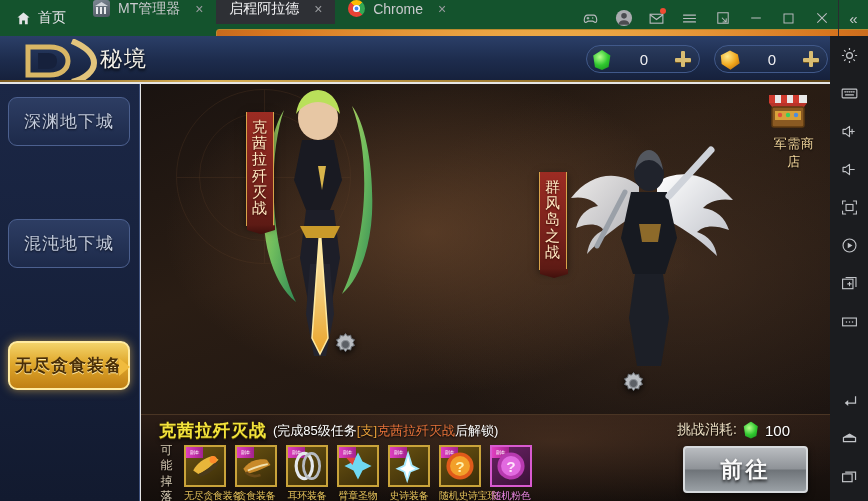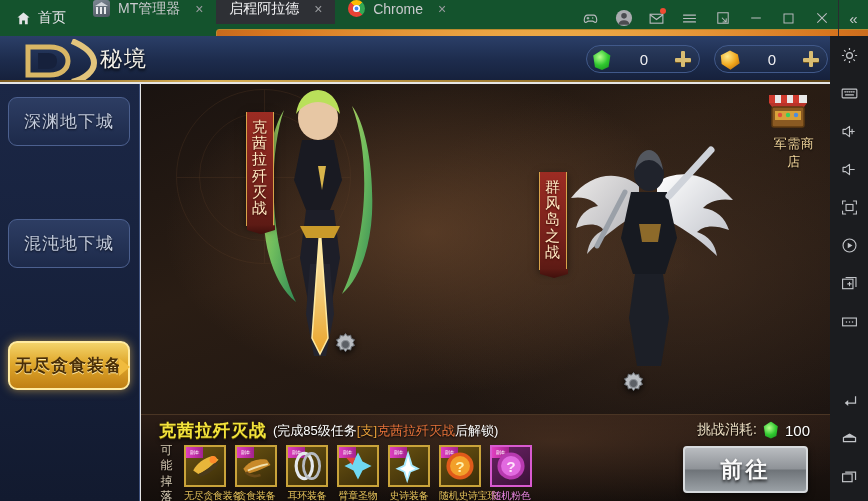--- a/index.html
+++ b/index.html
@@ -159,21 +159,21 @@
   .ibox{ width:42px; height:42px; position:relative; border:2px solid #c9a33a;
          background:linear-gradient(150deg,#6a5312,#3a2c08); overflow:hidden; }
   .ibox.pink{ border-color:#d85ad0; background:linear-gradient(150deg,#6a2265,#3b1238); }
   .ibox .corner{ position:absolute; left:0; top:0; width:17px; height:11px;
          background:linear-gradient(90deg,#e040c0,#a3238e); font-size:5px; color:#fff;
          text-align:center; line-height:11px; letter-spacing:-.5px; }
   .iname{ font-size:10px; color:#e8c45c; margin-top:2px; white-space:nowrap;
           text-shadow:0 1px 2px #000; letter-spacing:-.3px; }
   .iname.pk{ color:#ef8ae6; }
 
-  .costline{ position:absolute; right:20px; top:6px; display:flex; align-items:center; gap:5px; }
+  .costline{ position:absolute; right:40px; top:6px; display:flex; align-items:center; gap:5px; }
   .costlbl{ color:#e9dcc0; font-size:14px; text-shadow:0 1px 2px #000; }
   .cgem{ width:18px; height:17px;
          background:radial-gradient(circle at 40% 35%,#b4ff8c,#2fc72f 45%,#0f7a16);
          clip-path:polygon(50% 0,88% 28%,80% 85%,50% 100%,18% 86%,10% 28%);
          box-shadow:0 0 6px #39d13a; }
   .cval{ color:#ffffff; font-size:15px; text-shadow:0 1px 2px #000; }
   .gobtn{ position:absolute; right:22px; top:31px; width:125px; height:47px; border-radius:4px;
           background:linear-gradient(180deg,#b9bcc0 0%,#8f9398 48%,#6f7479 52%,#9aa0a5 100%);
           border:2px solid #d7dadd; display:flex; align-items:center; justify-content:center;
           color:#fafafa; font-size:22px; letter-spacing:3px; font-weight:bold;

